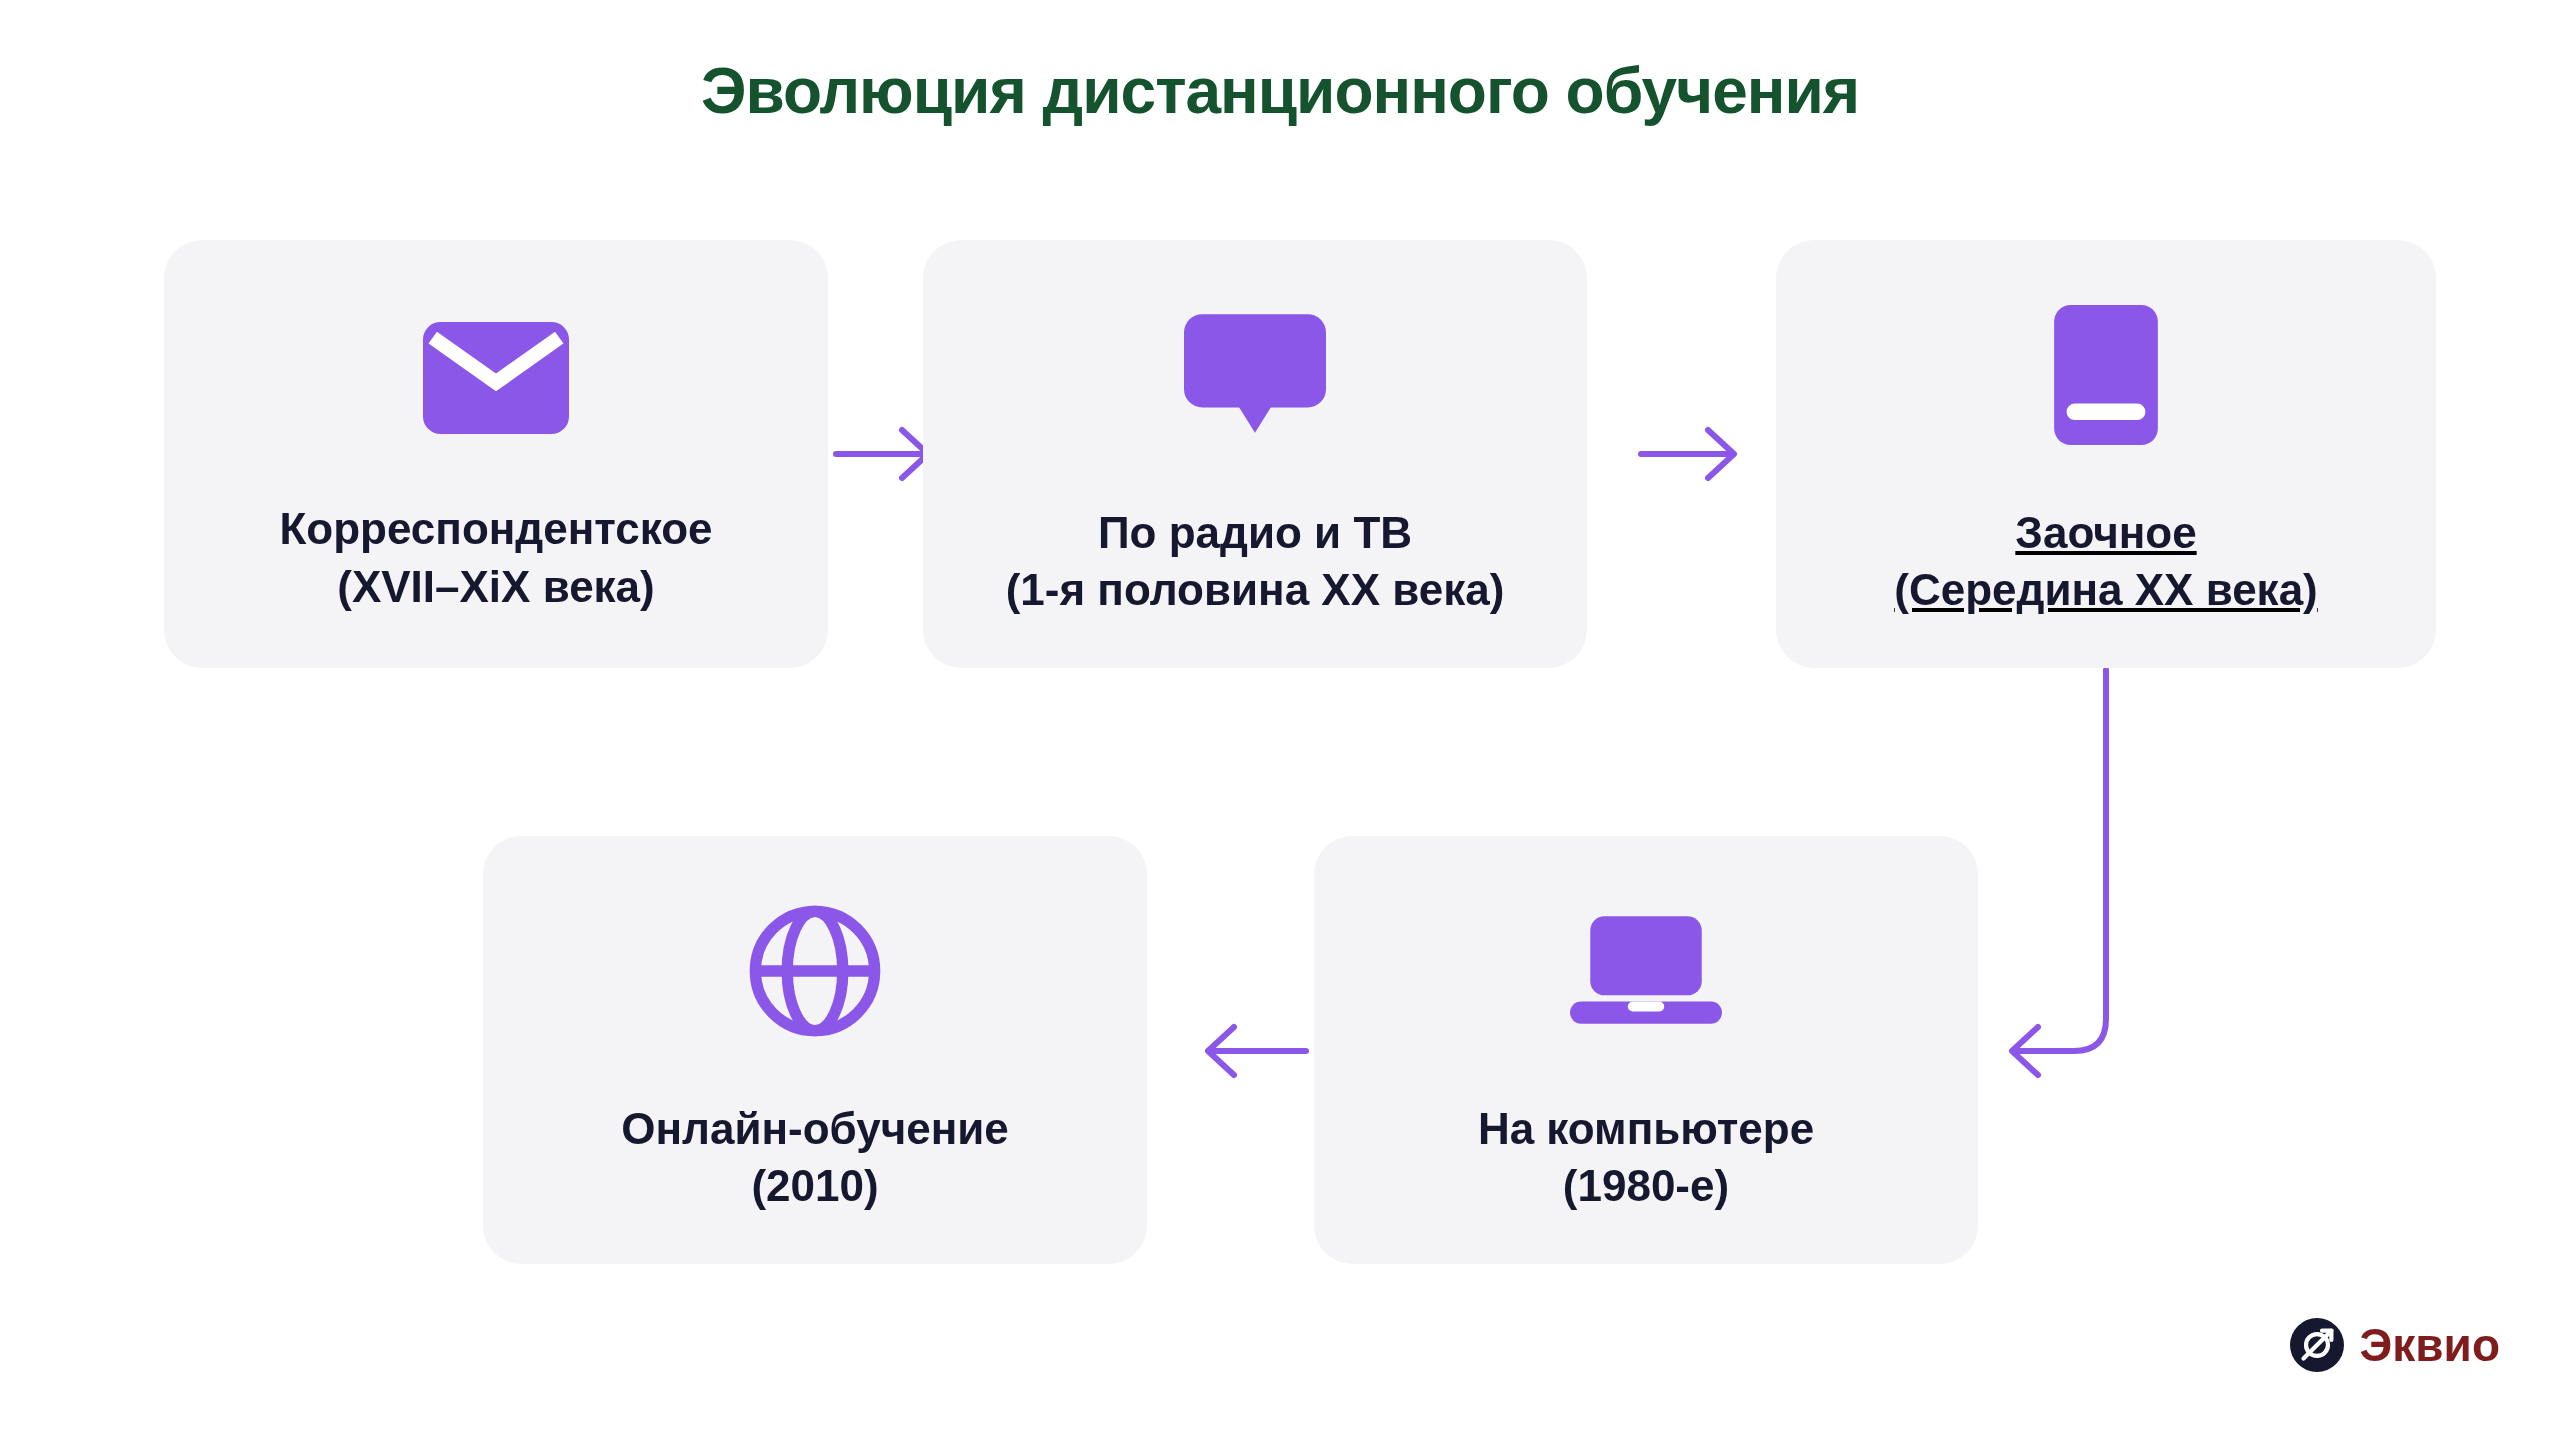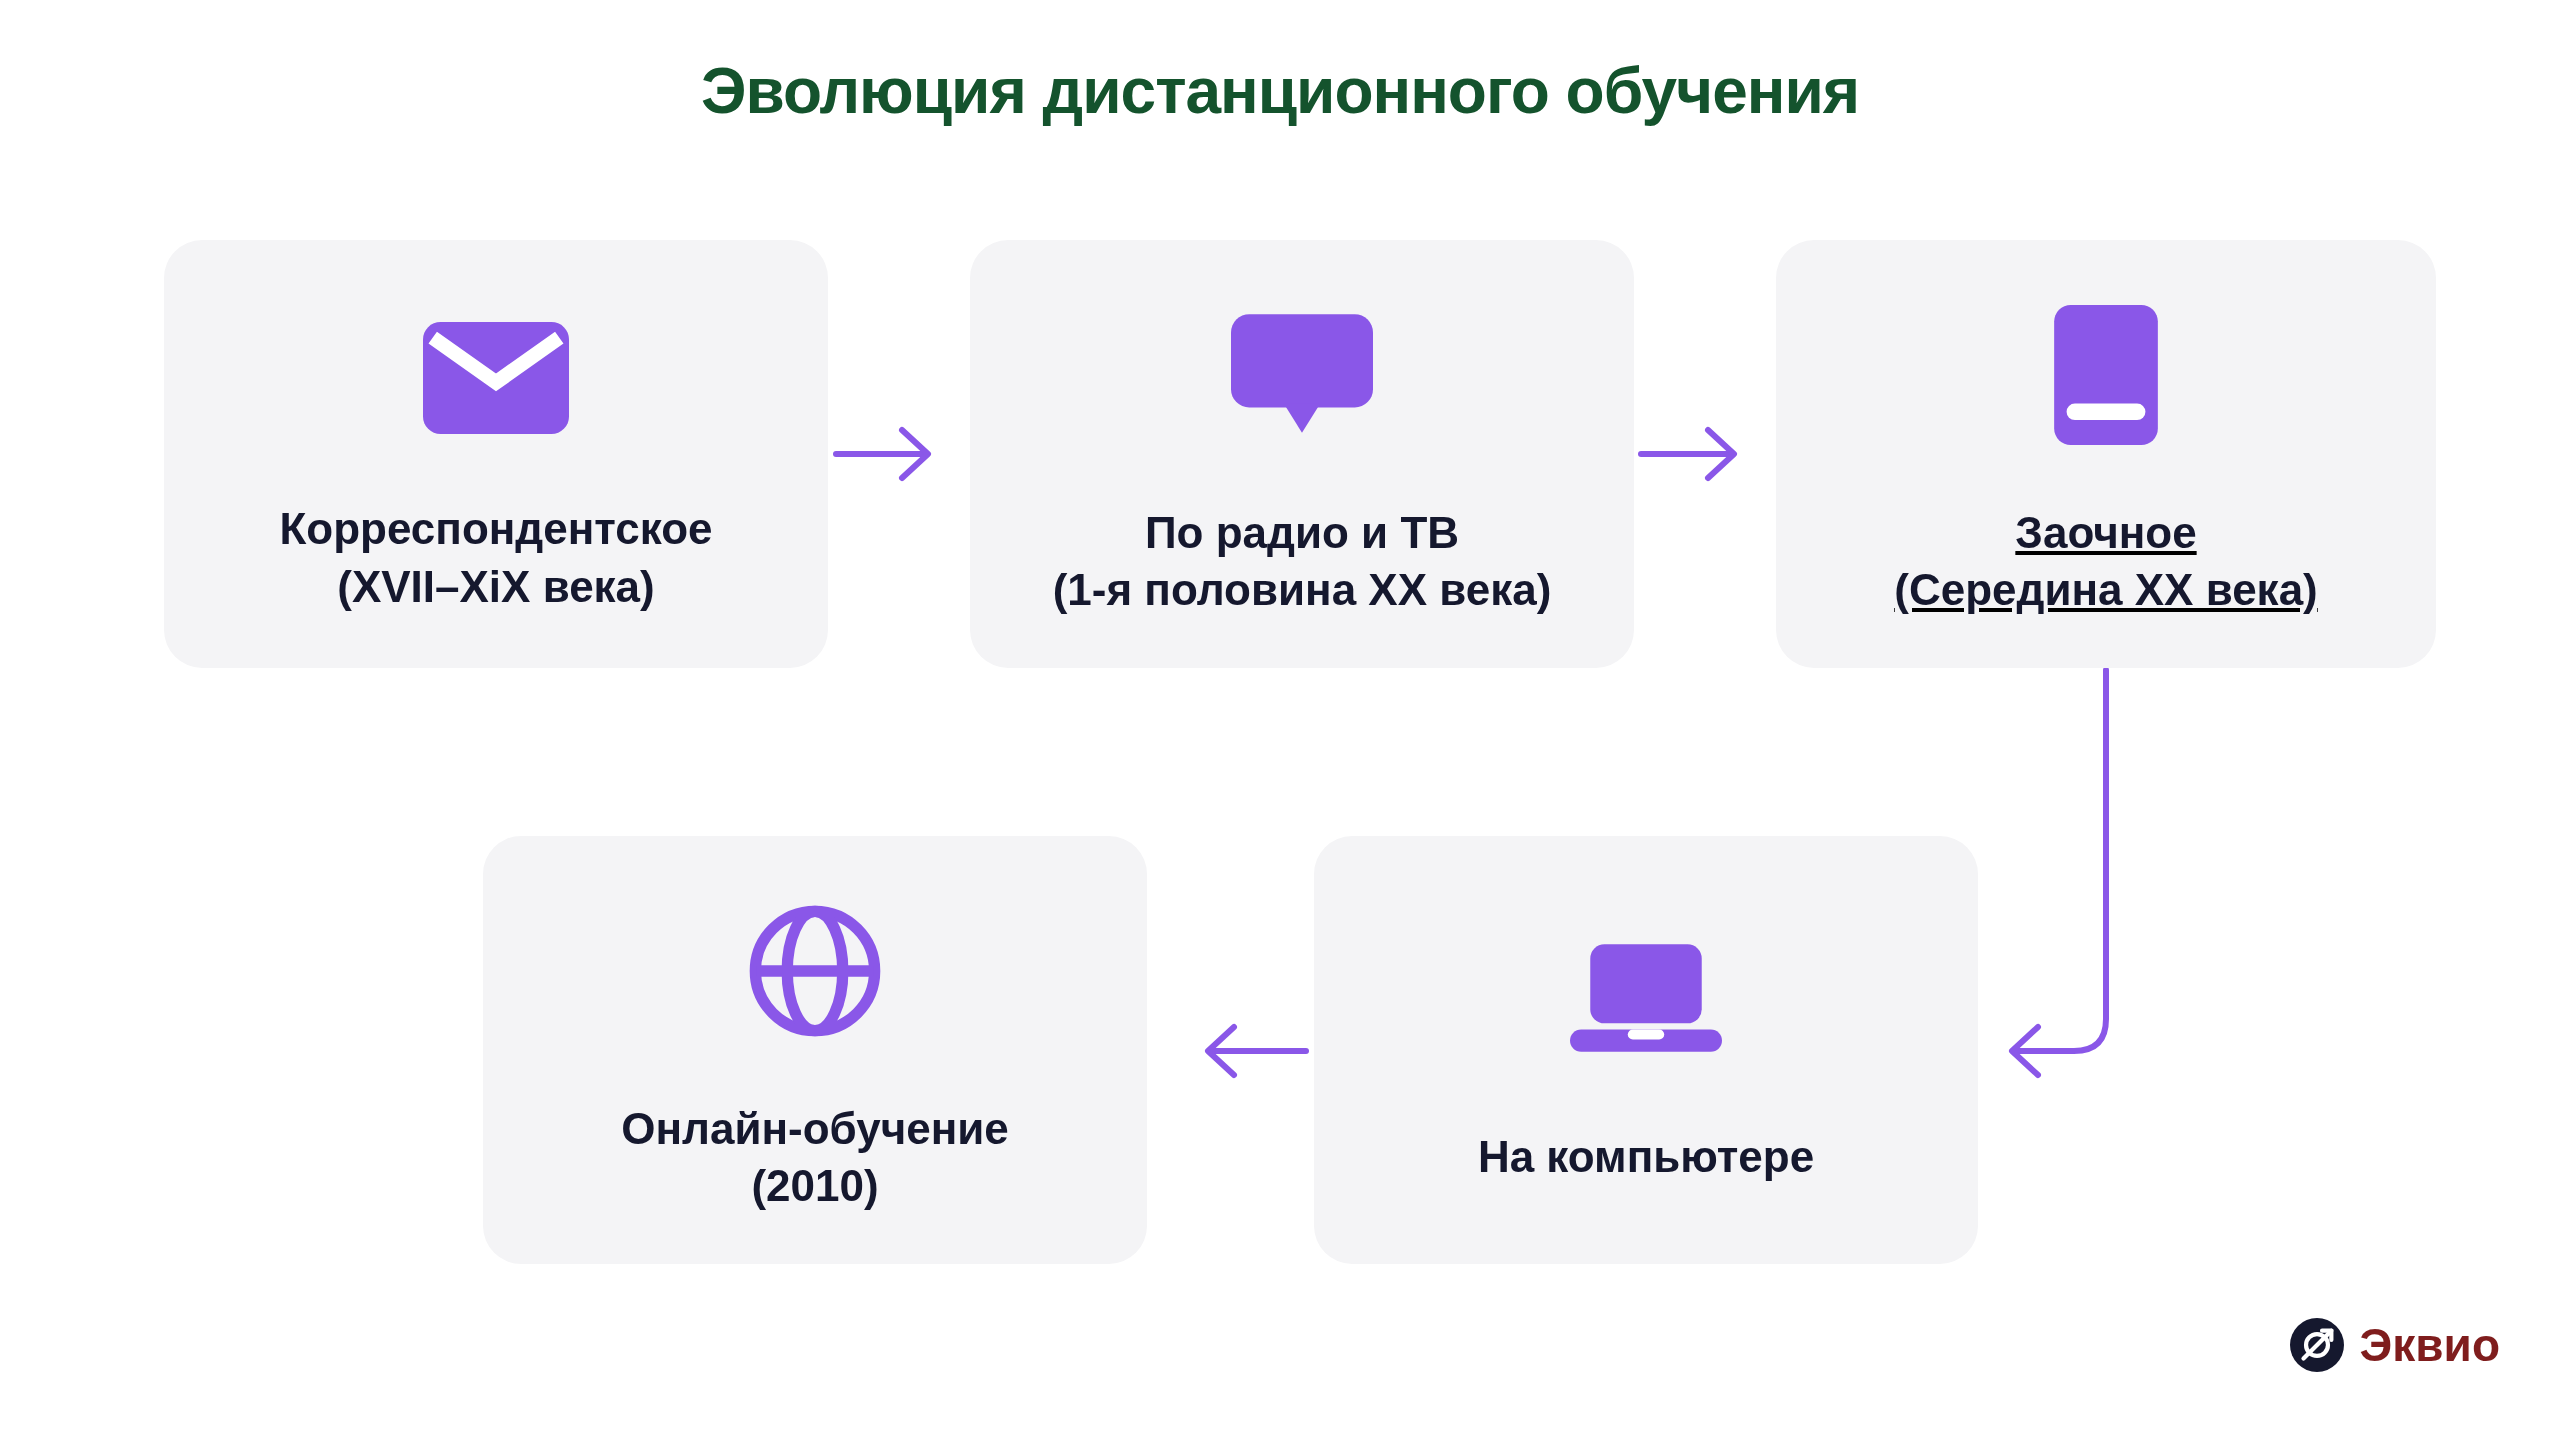--- a/index.html
+++ b/index.html
@@ -34,21 +34,21 @@
     border-radius: 38px;
     display: flex;
     flex-direction: column;
     align-items: center;
     justify-content: center;
     gap: 54px;
     padding-top: 10px;
     box-sizing: border-box;
   }
   .card-1 { left: 164px;  top: 240px; gap: 47px; }
-  .card-2 { left: 970px;  top: 240px; }
+  .card-2 { left: 923px;  top: 240px; }
   .card-3 { left: 1776px; top: 240px; width: 660px; text-decoration: underline; }
   .card-4 { left: 1314px; top: 836px; }
   .card-5 { left: 483px;  top: 836px; }
   .icon-wrap {
     height: 150px;
     display: flex;
     align-items: center;
     justify-content: center;
   }
   .card-text {
@@ -148,20 +148,21 @@
   <div class="card card-4">
     <div class="icon-wrap">
       <svg width="152" height="110" viewBox="0 0 150 108">
         <rect x="20" y="0" width="110" height="78" rx="14" fill="#8A57E8"></rect>
         <rect x="0" y="84" width="150" height="22" rx="11" fill="#8A57E8"></rect>
         <rect x="57" y="84" width="36" height="10" rx="5" fill="#FFFFFF"></rect>
       </svg>
     </div>
     <div class="card-text">
       <div>На компьютере</div>
+      <div>(1980-е)</div>
     </div>
   </div>
 
   <div class="card card-5">
     <div class="icon-wrap">
       <svg width="144" height="144" viewBox="0 0 140 140" fill="none" stroke="#8A57E8" stroke-width="11">
         <circle cx="70" cy="70" r="58"></circle>
         <ellipse cx="70" cy="70" rx="27" ry="58"></ellipse>
         <line x1="13" y1="70" x2="127" y2="70"></line>
       </svg>

